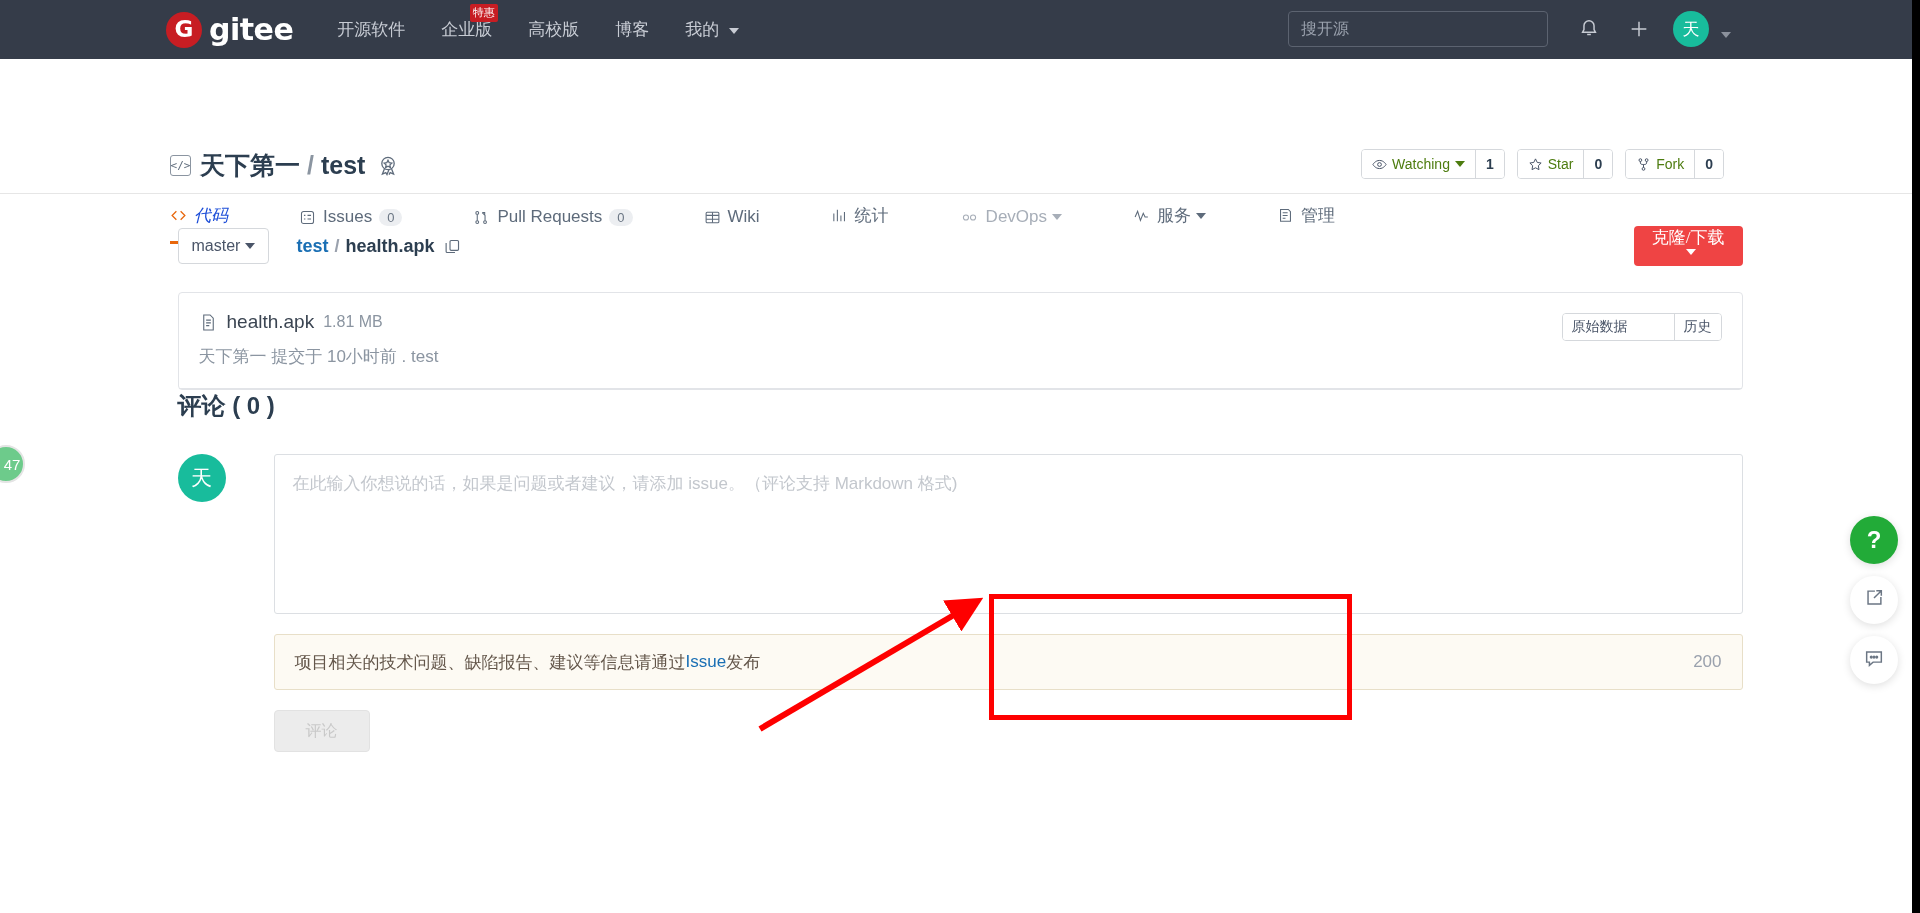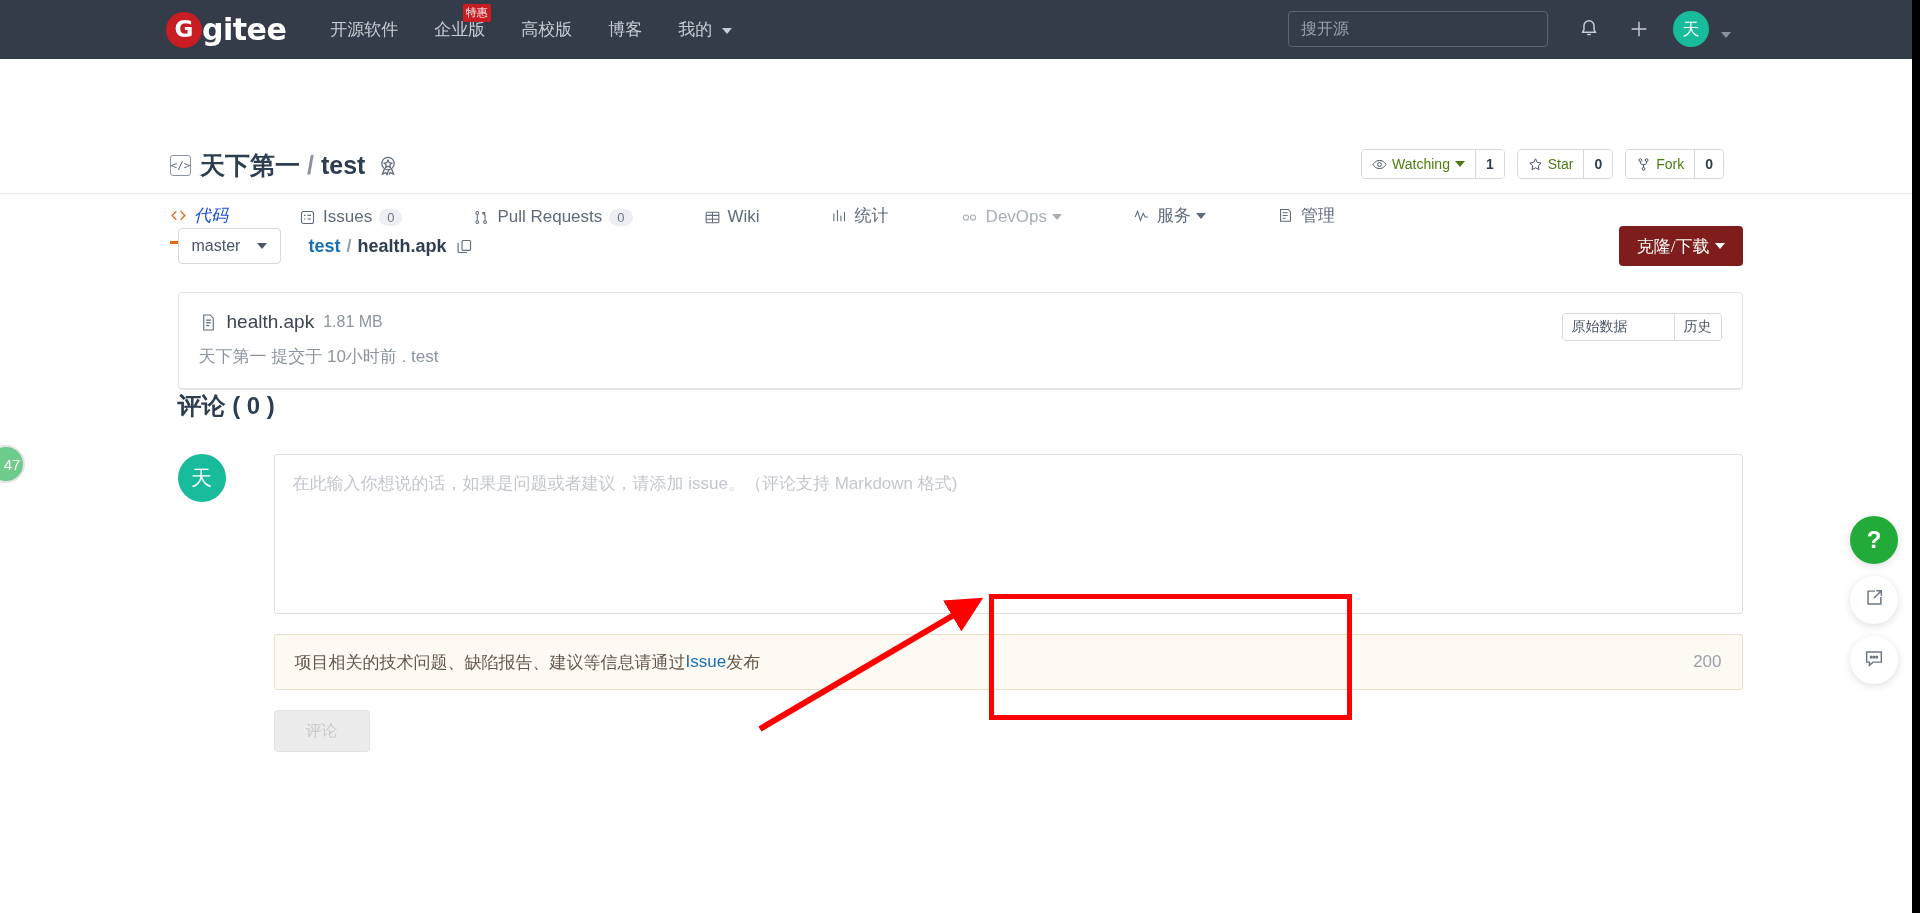--- a/index.html
+++ b/index.html
@@ -28,21 +28,21 @@
   .logo-mark {
     width: 36px; height: 36px; border-radius: 50%;
     background: #c71d23;
     display: flex; align-items: center; justify-content: center;
     color: #fff; font-weight: bold; font-size: 23px;
     font-family: "DejaVu Sans", sans-serif;
     line-height: 1;
   }
   .logo-text {
     color: #fff; font-size: 30px; font-weight: bold;
-    letter-spacing: -0.5px;
+    margin-left: 7px; letter-spacing: -0.5px;
     font-family: "DejaVu Sans", sans-serif;
   }
   .nav-links { display: flex; align-items: center; margin-left: 44px; }
   .nav-link {
     color: #c8ccd4; font-size: 17px; margin-right: 36px;
     position: relative; cursor: pointer; white-space: nowrap;
   }
   .nav-badge {
     position: absolute; top: -14px; left: 56%;
     background: #c71d23; color: #fff;
@@ -168,38 +168,38 @@
     display: flex; align-items: center;
     position: relative; height: 40px;
     margin-bottom: 26px;
   }
   .branch-btn {
     border: 1px solid #d5d8dc; border-radius: 4px;
     background: #fff; height: 36px;
     display: flex; align-items: center;
     padding: 0 13px; font-size: 16px; color: #4a5568;
     cursor: pointer;
-    gap: 12px;
   }
   .breadcrumb {
     margin-left: 27px; font-size: 18px;
     font-weight: bold; display: flex; align-items: center;
   }
   .bc-link { color: #1a6fb4; cursor: pointer; }
   .bc-sep { color: #9aa1ad; margin: 0 6px; }
   .bc-current { color: #2c3e50; }
   .copy-icon { margin-left: 10px; cursor: pointer; display:flex; }
   .clone-btn {
     position: absolute; right: 0; top: 0;
-    background: #7f1d1d; color: #fff;
+    background: #ef4444; color: #fff;
     border-radius: 4px; height: 40px;
     display: flex; align-items: center;
     padding: 0 18px; font-size: 17px;
     cursor: pointer; border: none;
     font-family: Liberation Serif, serif;
+    flex-direction: column;
   }
 
   
   .file-panel {
     border: 1px solid #e2e4e8;
     border-radius: 4px;
     background: #fff;
   }
   .file-head {
     position: relative;

